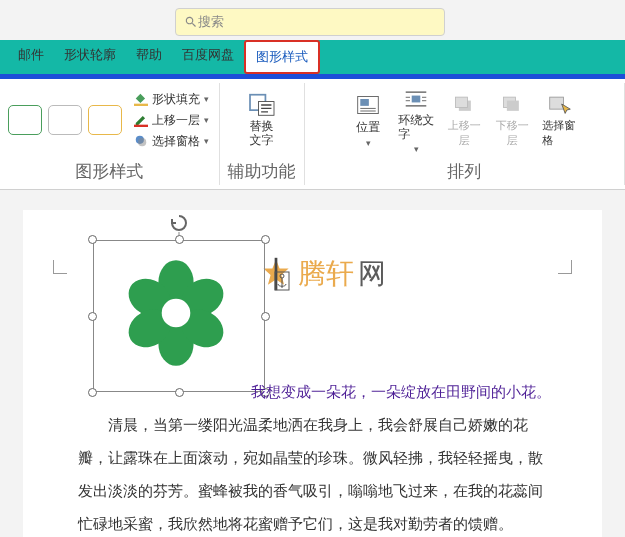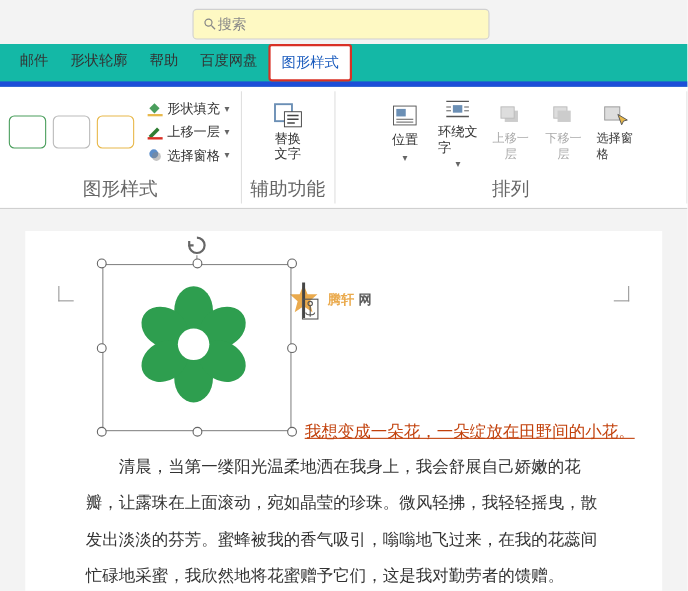--- a/index.html
+++ b/index.html
@@ -26,36 +26,36 @@
 .vbtn { display: flex; flex-direction: column; align-items: center; gap: 2px; cursor: pointer; padding: 2px 4px; font-size: 12px; color: #333; width: 44px; }
 .vbtn.disabled { color: #aaa; text-align: center; }
 .vbtn svg { width: 28px; height: 24px; }
 .doc-area { background: #f3f3f3; padding: 20px 15px; height: 360px; overflow: hidden; }
 .page { background: #fff; margin: 0 8px; padding: 40px 55px 20px; position: relative; min-height: 350px; }
 .corner-tl, .corner-tr { position: absolute; width: 14px; height: 14px; border: 1px solid #999; }
 .corner-tl { top: 50px; left: 30px; border-right: none; border-top: none; }
 .corner-tr { top: 50px; right: 30px; border-left: none; border-top: none; }
 .watermark { position: absolute; top: 45px; left: 235px; display: flex; align-items: center; gap: 4px; opacity: 0.9; }
 .wm-icon { width: 36px; height: 36px; }
-.wm-text { font-size: 12px; font-weight: bold; }
+.wm-text { font-size: 28px; font-weight: normal; }
 .wm-t1 { color: #e8a13a; }
 .wm-t2 { color: #4a4a4a; }
 .shape-obj { position: absolute; top: 30px; left: 70px; width: 172px; height: 152px; }
 .rotate-handle { position: absolute; top: -26px; left: 50%; transform: translateX(-50%); }
 .sel-box { position: absolute; inset: 0; border: 1px solid #888; }
 .handle { position: absolute; width: 9px; height: 9px; background: #fff; border: 1px solid #666; border-radius: 50%; }
 .h-tl { top: -5px; left: -5px; } .h-tm { top: -5px; left: calc(50% - 4px); } .h-tr { top: -5px; right: -5px; }
 .h-ml { top: calc(50% - 4px); left: -5px; } .h-mr { top: calc(50% - 4px); right: -5px; }
 .h-bl { bottom: -5px; left: -5px; } .h-bm { bottom: -5px; left: calc(50% - 4px); } .h-br { bottom: -5px; right: -5px; }
 .flower { position: absolute; top: 18px; left: 28px; width: 110px; height: 110px; }
 .anchor-icon { position: absolute; top: 60px; left: 250px; }
 .text-line { font-size: 15px; color: #333; line-height: 2.2; }
 .text-block { margin-top: 158px; }
 .indent { text-indent: 2em; }
-.wrap-text { position: absolute; top: 173px; left: 254px; font-size: 15px; color: #c2410c; text-decoration: underline; }
+.wrap-text { position: absolute; top: 173px; left: 228px; font-size: 15px; color: #4c1d95; }
 </style>
 </head>
 <body>
 
 <div class="search-bar">
   <div class="search-box">
     <svg viewBox="0 0 24 24">
         <path d="M15.5 14h-.79l-.28-.27a6.5 6.5 0 1 0-.7.7l.27.28v.79l5 4.99L20.49 19l-4.99-5zm-6 0A4.5 4.5 0 1 1 14 9.5 4.5 4.5 0 0 1 9.5 14z"></path>
       </svg>
     <span>搜索</span>

